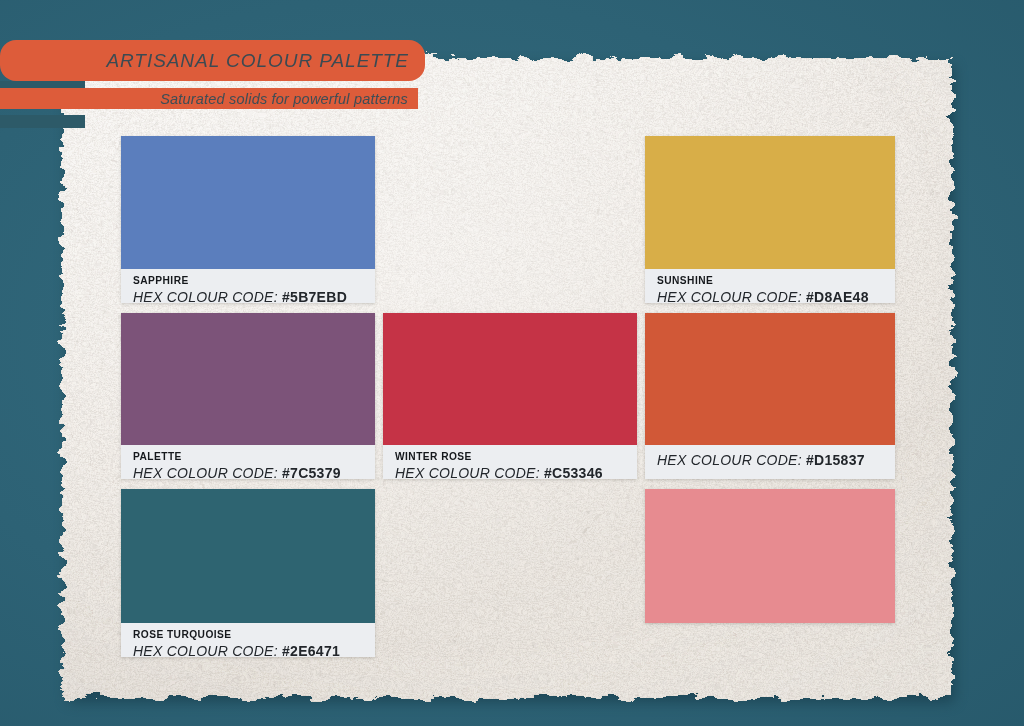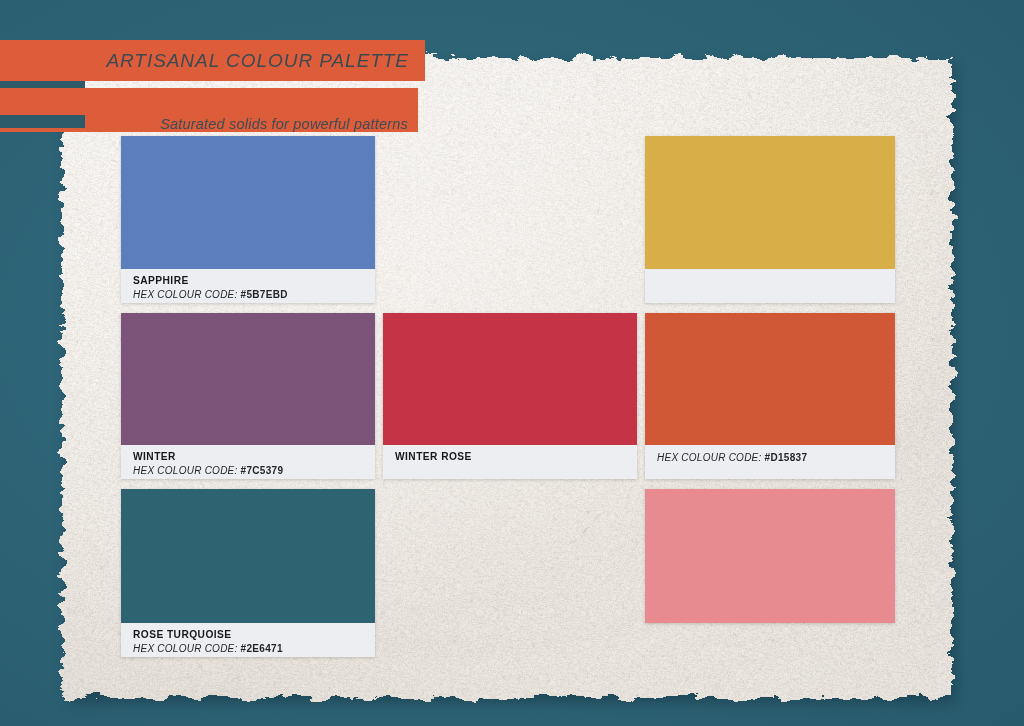--- a/index.html
+++ b/index.html
@@ -96,20 +96,21 @@
     position: absolute;
     left: 0;
     top: 40px;
     width: 425px;
     height: 41px;
     background: #dd5c3a;
     z-index: 7;
     display: flex;
     align-items: center;
     justify-content: flex-end;
+    border-radius: 16px;
   }
   #banner-title span {
     font-style: italic;
     font-size: 19px;
     letter-spacing: .95px;
     color: #3b4a52;
     padding-right: 16px;
     white-space: nowrap;
   }
 
@@ -121,25 +122,25 @@
     height: 7px;
     background: #2d5a68;
     z-index: 8;
   }
 
   #banner-sub {
     position: absolute;
     left: 0;
     top: 88px;
     width: 418px;
-    height: 44px;
+    height: 21px;
     background: #dd5c3a;
     z-index: 7;
     display: flex;
-    align-items: flex-end;
+    align-items: center;
     justify-content: flex-end;
   }
   #banner-sub span {
     font-style: italic;
     font-size: 14.5px;
     letter-spacing: .2px;
     color: #3e4d55;
     padding-right: 10px;
     white-space: nowrap;
   }
@@ -188,21 +189,21 @@
 
   .swatch-name {
     font-size: 10.2px;
     font-weight: bold;
     letter-spacing: .45px;
     color: #15181c;
     line-height: 1.25;
   }
 
   .swatch-code {
-    font-size: 10px;
+    font-size: 14px;
     font-style: italic;
     letter-spacing: .25px;
     color: #22262b;
     line-height: 1.3;
   }
   .swatch-code b {
     font-style: normal;
     font-weight: bold;
     letter-spacing: .3px;
   }
@@ -252,37 +253,40 @@
           <div class="swatch-name">SAPPHIRE</div>
           <div class="swatch-code"><span>HEX COLOUR CODE:</span> <b>#5B7EBD</b></div>
         </div>
       </div>
     </div>
     <div class="cell row-1 empty"></div>
     <div class="cell row-1">
       <div class="swatch-card">
         <div class="swatch-chip" style="background: rgb(216, 174, 72);"></div>
         <div class="swatch-label">
+          <div class="swatch-name">SUNSHINE</div>
+          <div class="swatch-code"><span>HEX COLOUR CODE:</span> <b>#D8AE48</b></div>
         </div>
       </div>
     </div>
     <div class="cell row-2">
       <div class="swatch-card">
         <div class="swatch-chip" style="background: rgb(124, 83, 121);"></div>
         <div class="swatch-label">
-          <div class="swatch-name">WINTER</div>
+          <div class="swatch-name">PALETTE</div>
           <div class="swatch-code"><span>HEX COLOUR CODE:</span> <b>#7C5379</b></div>
         </div>
       </div>
     </div>
     <div class="cell row-2">
       <div class="swatch-card">
         <div class="swatch-chip" style="background: rgb(197, 51, 70);"></div>
         <div class="swatch-label">
           <div class="swatch-name">WINTER ROSE</div>
+          <div class="swatch-code"><span>HEX COLOUR CODE:</span> <b>#C53346</b></div>
         </div>
       </div>
     </div>
     <div class="cell row-2">
       <div class="swatch-card">
         <div class="swatch-chip" style="background: rgb(209, 88, 55);"></div>
         <div class="swatch-label">
           <div class="swatch-code"><span>HEX COLOUR CODE:</span> <b>#D15837</b></div>
         </div>
       </div>

